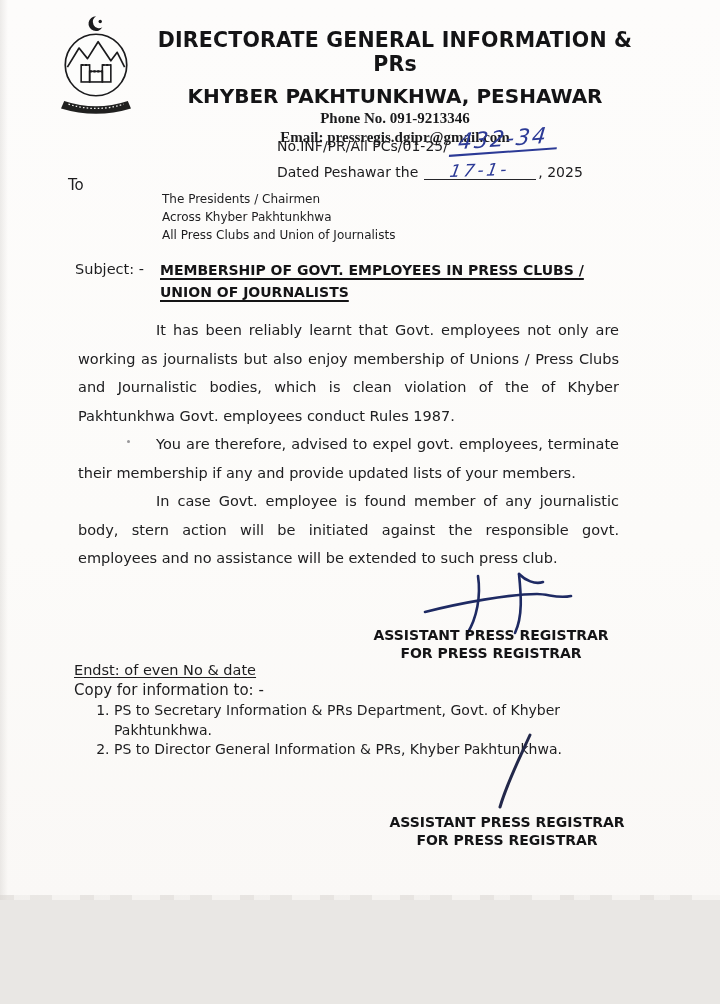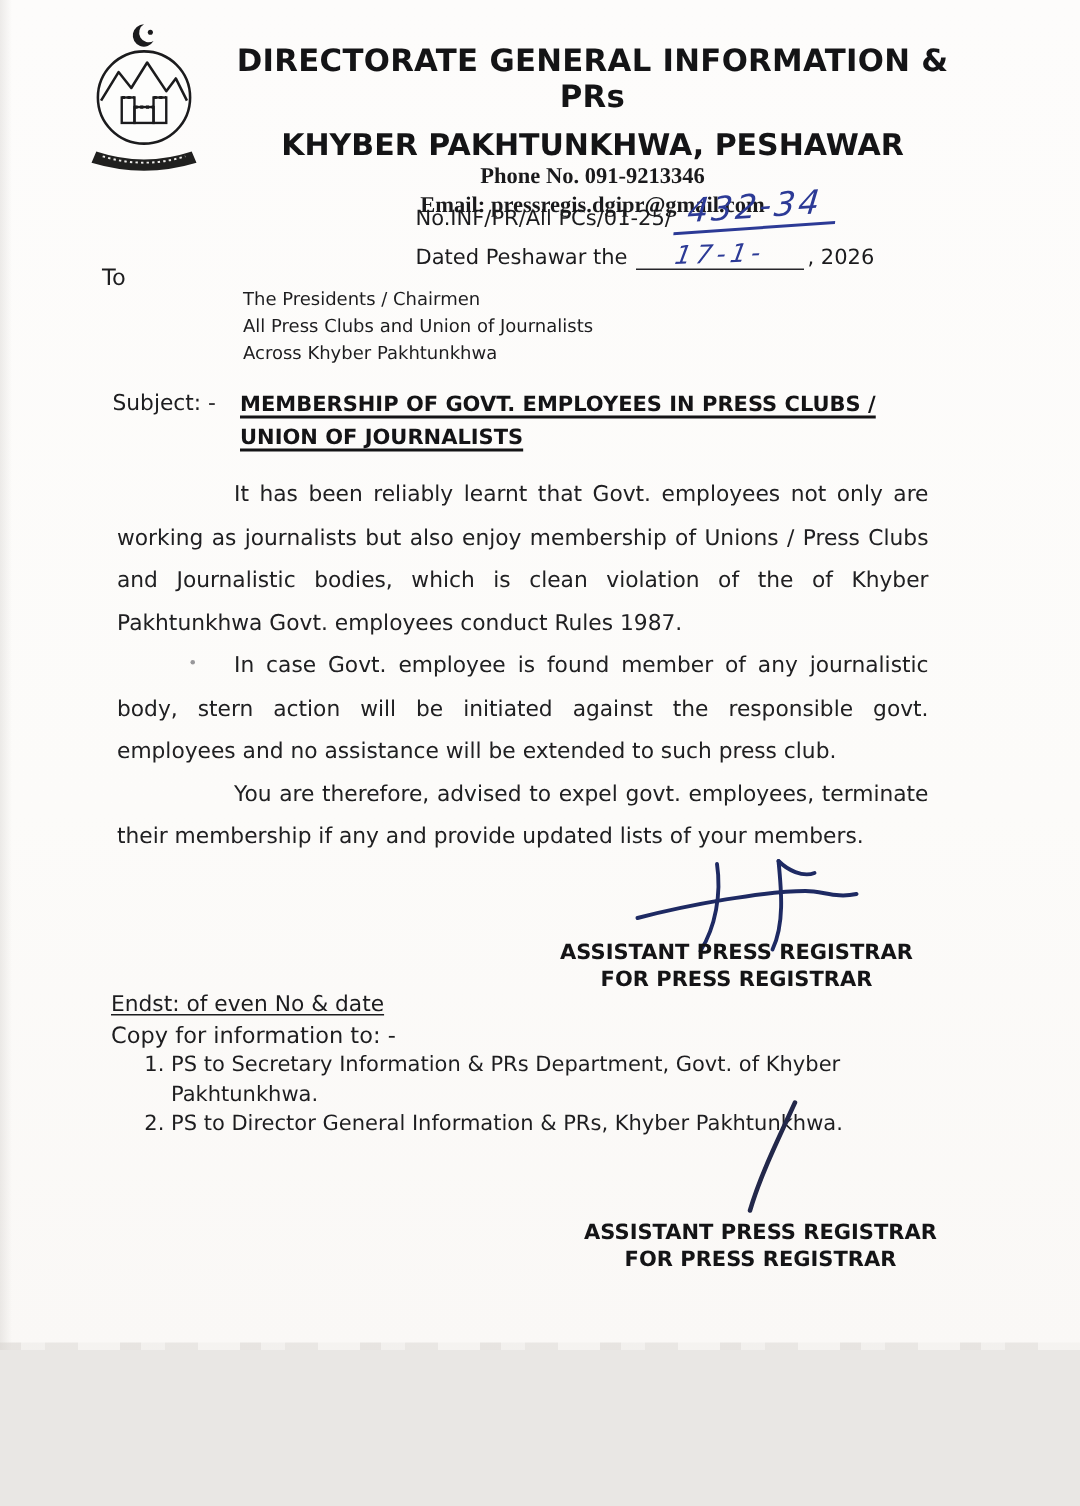--- a/index.html
+++ b/index.html
@@ -120,38 +120,38 @@
   </div>
 
   <div class="ref-block">
     <div class="ref-row1">
       <span class="ref-label">No.INF/PR/All PCs/01-25/</span>
       <span class="hand ref-number">432-34</span>
     </div>
     <div class="ref-row2">
       <span>Dated Peshawar the</span>
       <span class="date-slot"><span class="hand date-hand">17-1-</span></span>
-      <span>, 2026</span>
+      <span>, 2025</span>
     </div>
   </div>
 
   <div class="to-label">To</div>
   <div class="address">
     <div>The Presidents / Chairmen</div>
+    <div>Across Khyber Pakhtunkhwa</div>
     <div>All Press Clubs and Union of Journalists</div>
-    <div>Across Khyber Pakhtunkhwa</div>
   </div>
 
   <div class="subject-label">Subject: -</div>
   <div class="subject-text">MEMBERSHIP OF GOVT. EMPLOYEES IN PRESS CLUBS / UNION OF JOURNALISTS</div>
 
   <div class="body-text">
     <p>It has been reliably learnt that Govt. employees not only are working as journalists but also enjoy membership of Unions / Press Clubs and Journalistic bodies, which is clean violation of the of Khyber Pakhtunkhwa Govt. employees conduct Rules 1987.</p>
+    <p>You are therefore, advised to expel govt. employees, terminate their membership if any and provide updated lists of your members.</p>
     <p>In case Govt. employee is found member of any journalistic body, stern action will be initiated against the responsible govt. employees and no assistance will be extended to such press club.</p>
-    <p>You are therefore, advised to expel govt. employees, terminate their membership if any and provide updated lists of your members.</p>
   </div>
   <div class="stray-dot"></div>
 
   <div class="sig1">
     <svg width="170" height="66" viewBox="0 0 170 66">
       <g fill="none" stroke="#1e2a63" stroke-width="2.6" stroke-linecap="round">
         <path d="M10,42 C45,33 95,24 122,24 C134,24 142,29 156,26"></path>
         <path d="M63,6 C66,26 62,48 52,64"></path>
         <path d="M104,4 C106,24 108,46 100,63"></path>
         <path d="M104,4 C110,10 120,15 128,12"></path>

